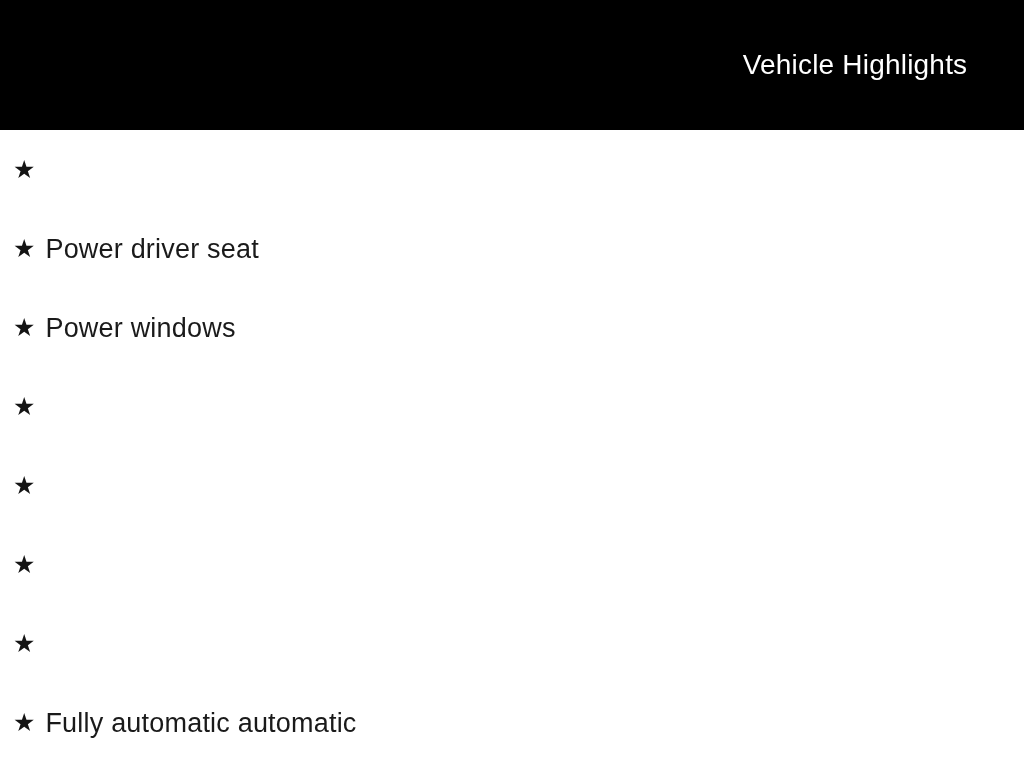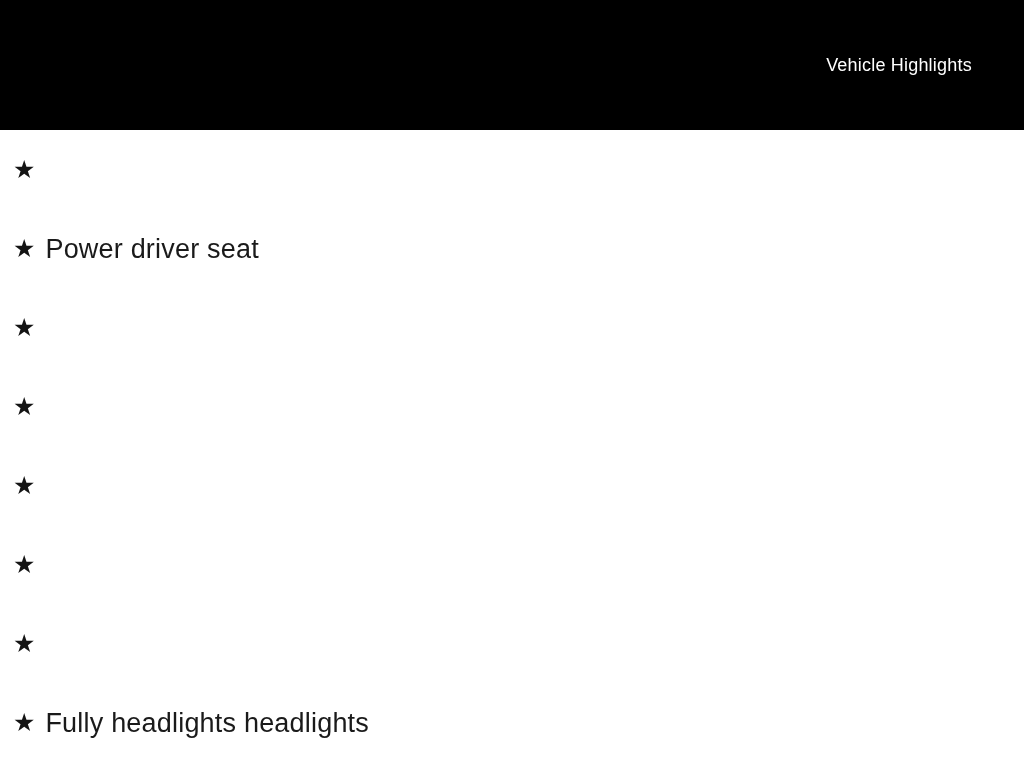--- a/index.html
+++ b/index.html
@@ -17,25 +17,25 @@
     background: #ffffff;
   }
   .header {
     position: relative;
     width: 100%;
     height: 130px;
     background: #000000;
   }
   .header-title {
     position: absolute;
-    left: 899px;
+    left: 855px;
     top: 50%;
     transform: translate(-50%, -50%);
     color: #ffffff;
-    font-size: 18px;
+    font-size: 28px;
     font-weight: 400;
     white-space: nowrap;
     letter-spacing: 0.2px;
   }
   .highlight-list {
     position: relative;
     width: 100%;
     padding-top: 1px;
   }
   .highlight-item {
@@ -74,38 +74,39 @@
       <span class="star">★</span>
     </div>
 
     <div class="highlight-item">
       <span class="star">★</span>
       <span class="item-label">Power driver seat</span>
     </div>
 
     <div class="highlight-item">
       <span class="star">★</span>
+      <span class="item-label">Power windows</span>
     </div>
 
     <div class="highlight-item">
       <span class="star">★</span>
     </div>
 
     <div class="highlight-item">
       <span class="star">★</span>
     </div>
 
     <div class="highlight-item">
       <span class="star">★</span>
     </div>
 
     <div class="highlight-item">
       <span class="star">★</span>
     </div>
 
     <div class="highlight-item">
       <span class="star">★</span>
-      <span class="item-label">Fully headlights headlights</span>
+      <span class="item-label">Fully automatic automatic</span>
     </div>
 
   </div>
 
 </div>
 
 </body></html>

